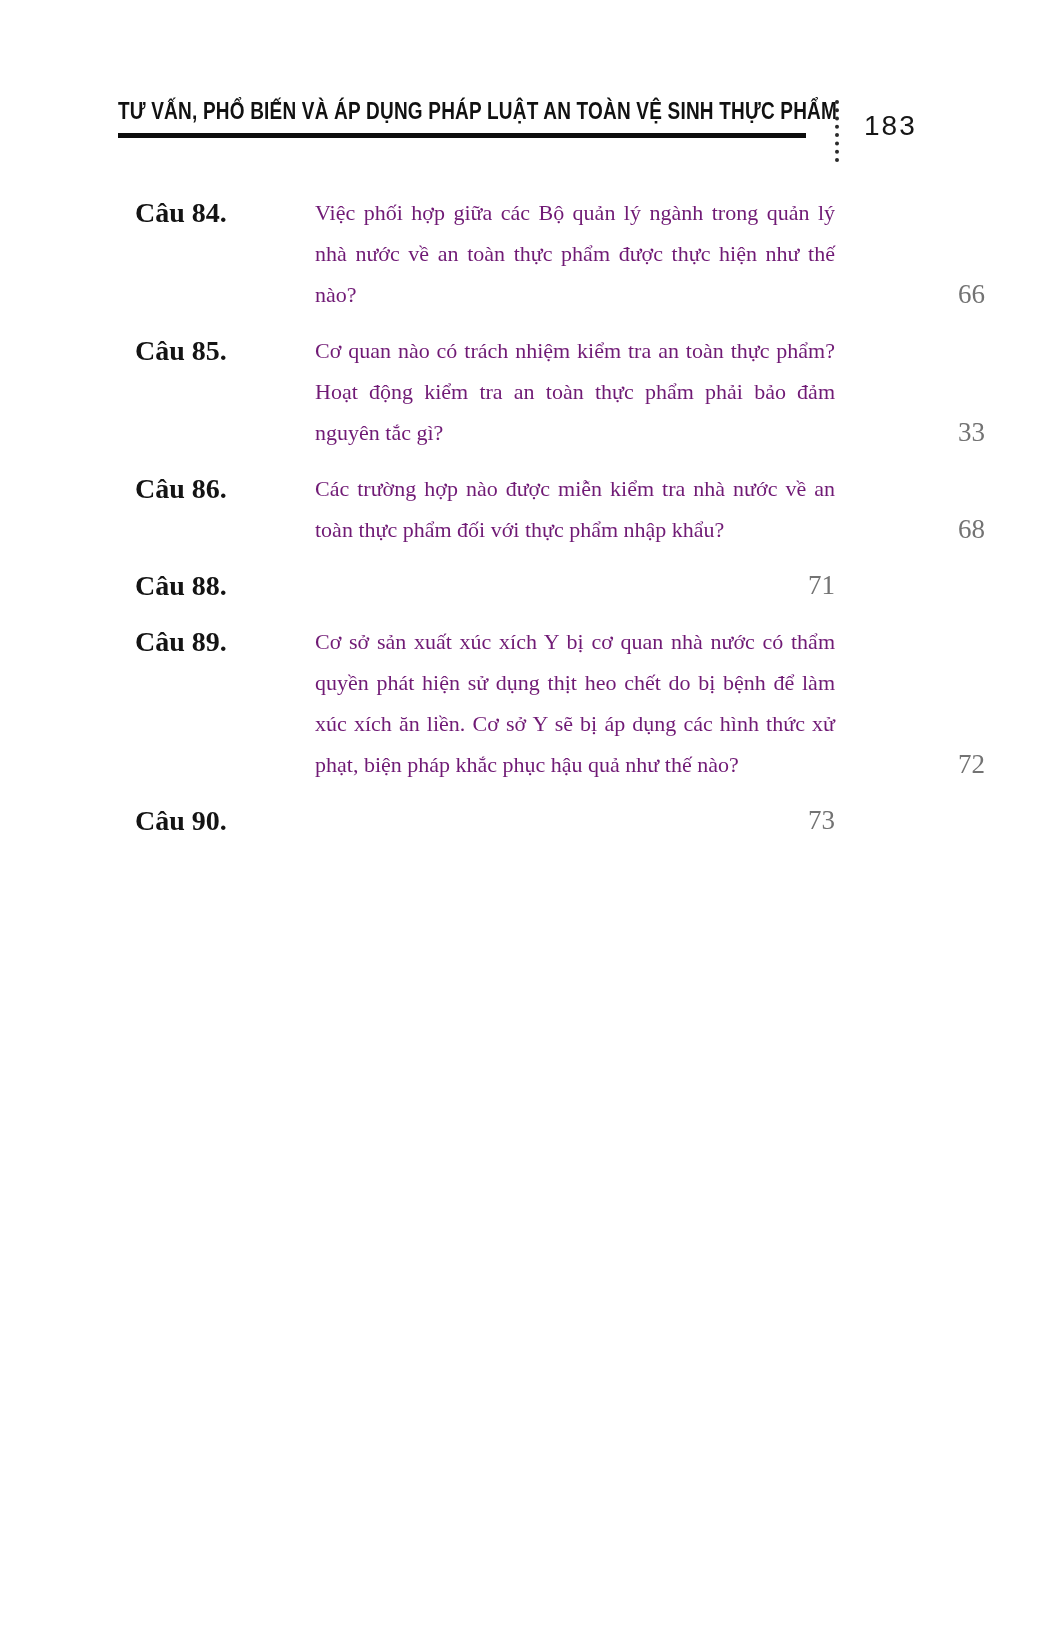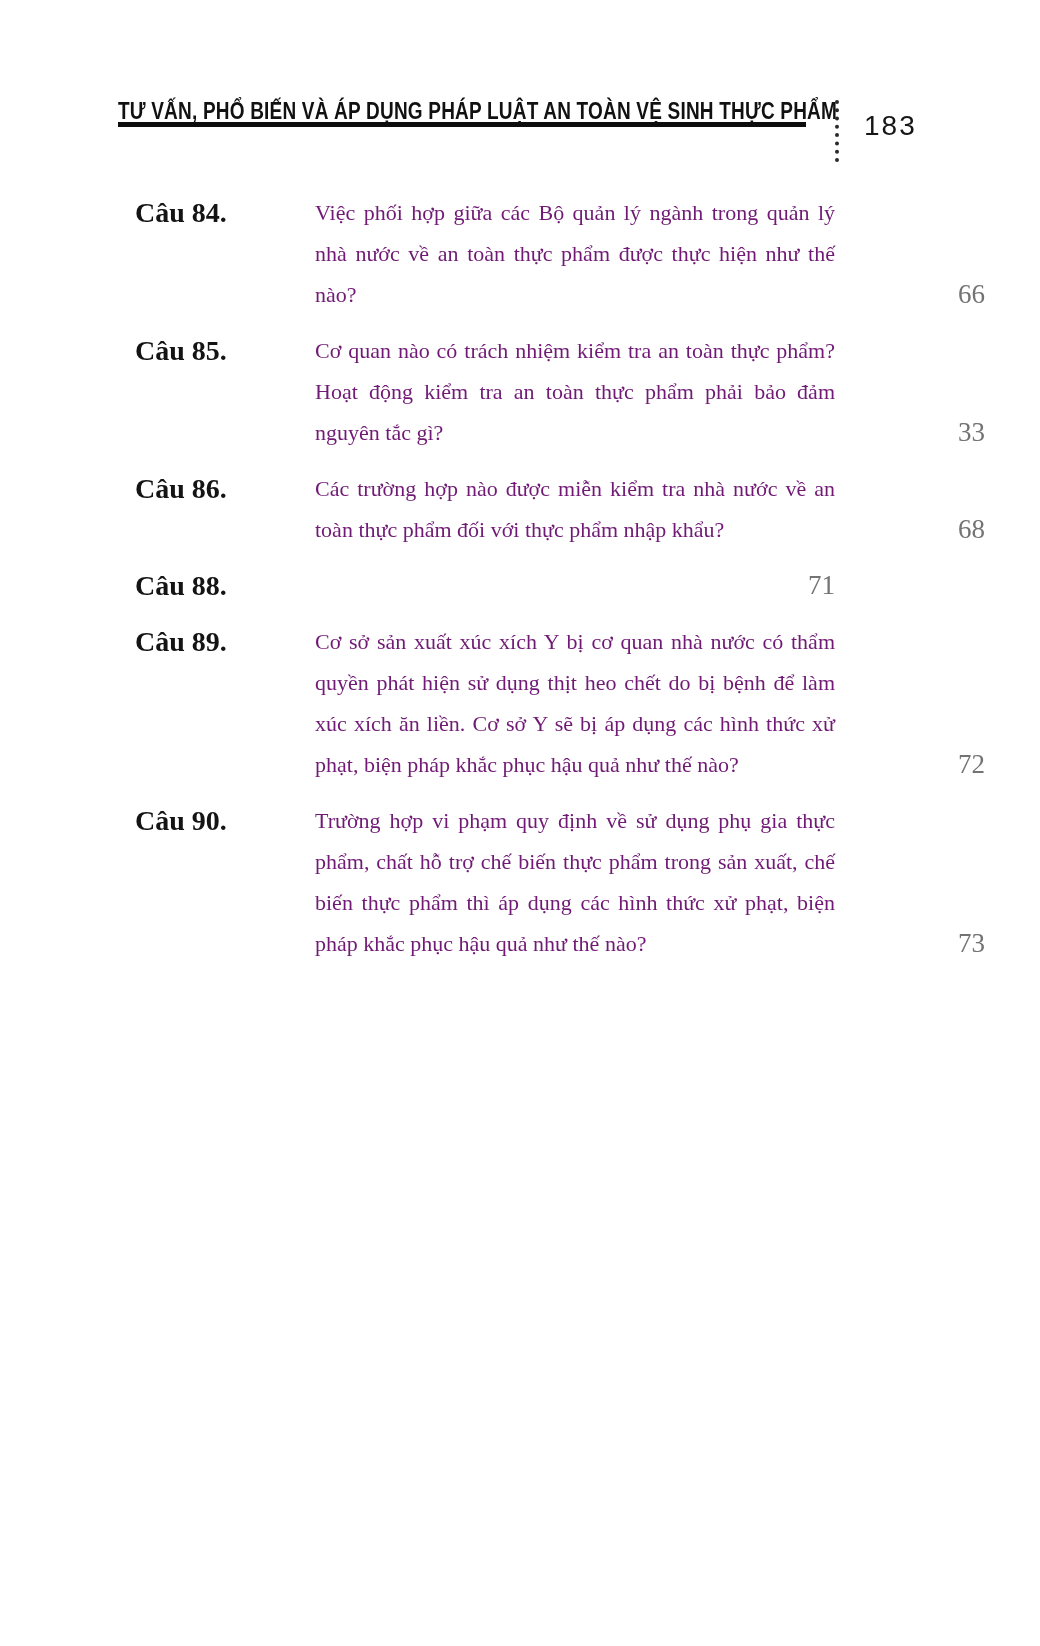--- a/index.html
+++ b/index.html
@@ -17,20 +17,21 @@
     overflow: hidden;
   }
 
   
   .header-title-wrap {
     position: absolute;
     left: 118px;
     top: 100px;
     width: 688px;
     border-bottom: 5px solid #0d0d0d;
+    padding-bottom: 11px;
   }
   .header-title {
     margin: 0;
     font-family: "Liberation Sans", "DejaVu Sans", sans-serif;
     font-weight: bold;
     font-size: 19px;
     letter-spacing: 0.2px;
     white-space: nowrap;
     color: #111111;
     transform: scaleY(1.25);
@@ -120,18 +121,17 @@
         <div class="entry-label">Câu 88.</div>
         <div class="entry-page">71</div>
       </div>
       <div class="entry">
         <div class="entry-label">Câu 89.</div>
         <div class="entry-text">Cơ sở sản xuất xúc xích Y bị cơ quan nhà nước có thẩm quyền phát hiện sử dụng thịt heo chết do bị bệnh để làm xúc xích ăn liền. Cơ sở Y sẽ bị áp dụng các hình thức xử phạt, biện pháp khắc phục hậu quả như thế nào?</div>
         <div class="entry-page">72</div>
       </div>
       <div class="entry">
         <div class="entry-label">Câu 90.</div>
-        <div class="entry-text">Trường hợp vi phạm quy định về sử dụng phụ gia thực phẩm, chất hỗ trợ chế biến thực phẩm trong sản xuất, chế biến thực phẩm thì áp dụng các hình thức xử phạt, biện pháp khắc phục hậu quả như thế nào?</div>
         <div class="entry-page">73</div>
       </div>
     </main>
 
 </div>
 
 </body></html>

